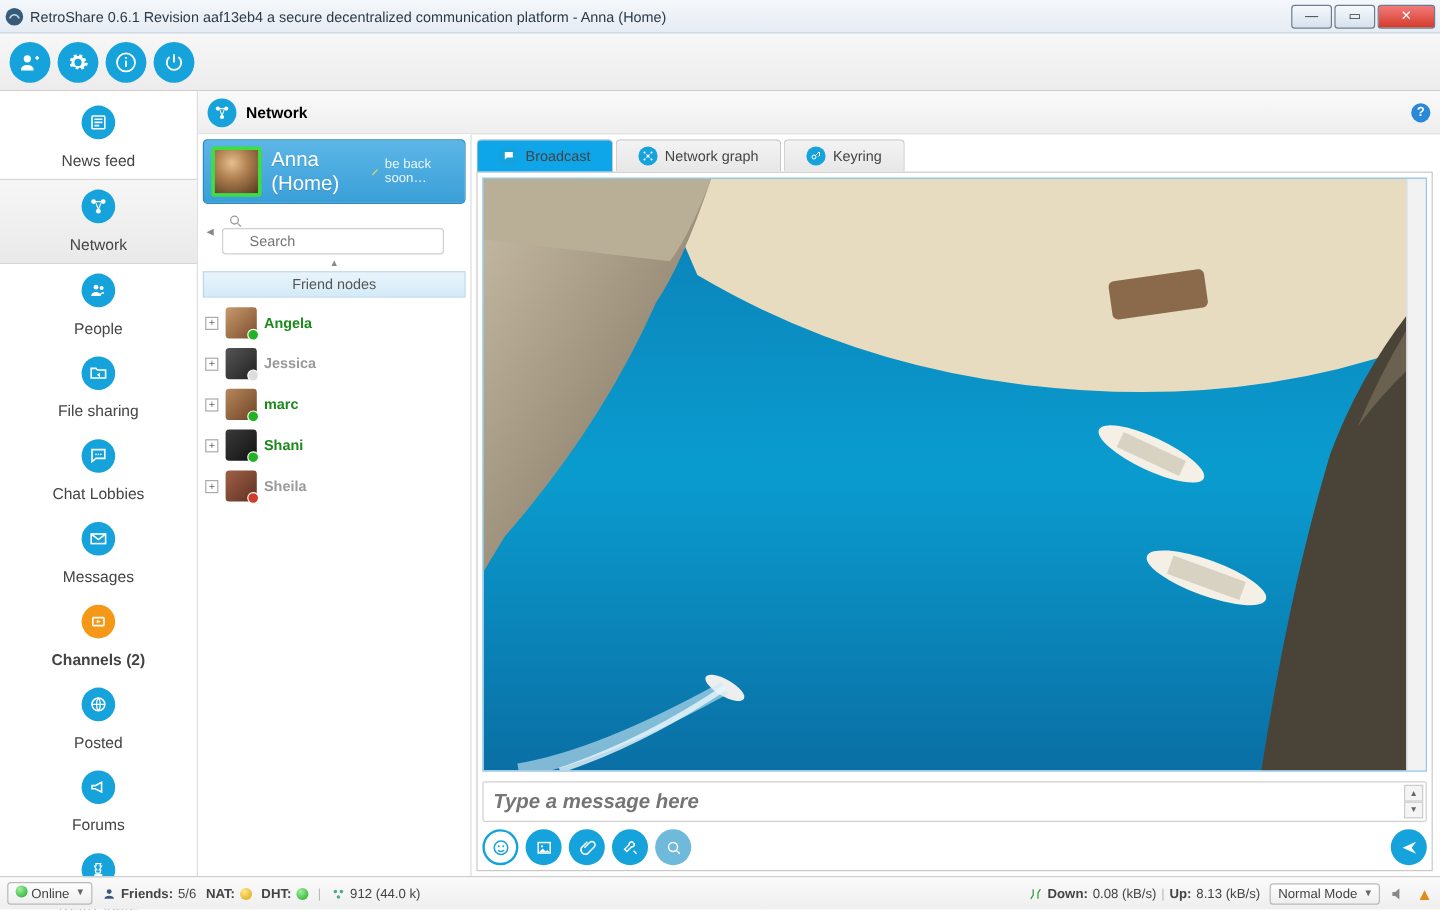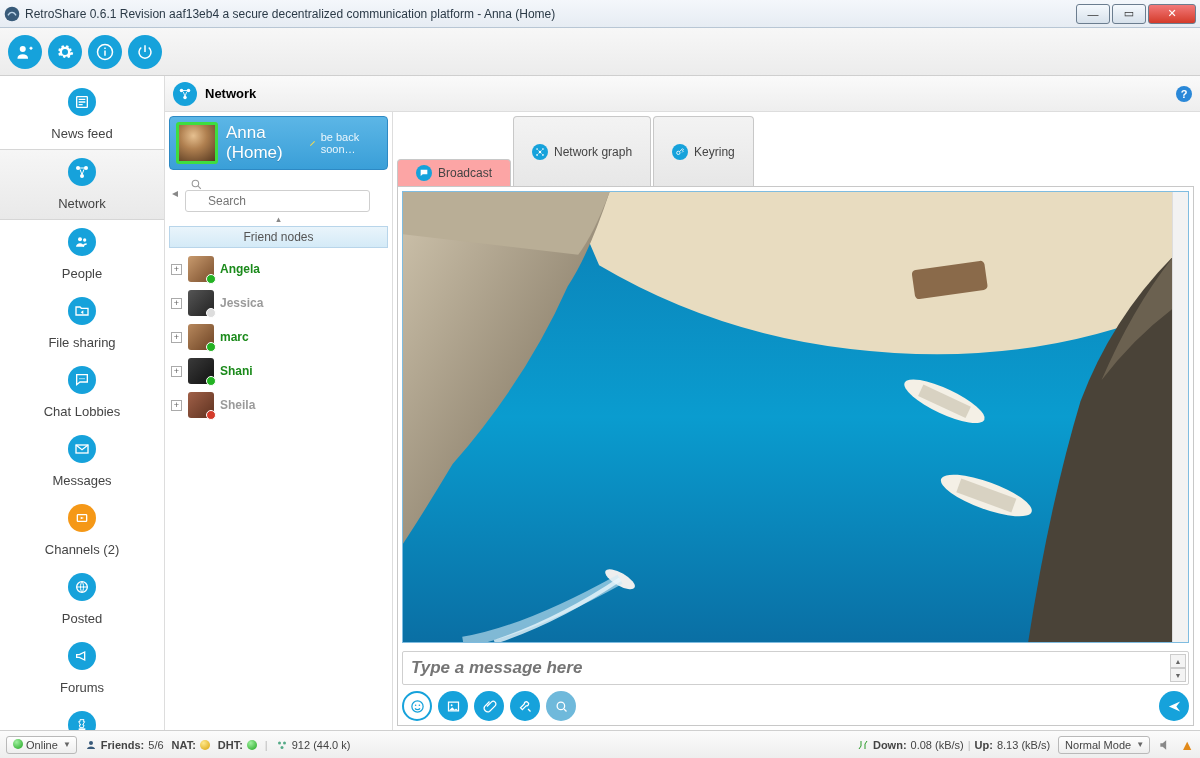--- a/index.html
+++ b/index.html
@@ -61,21 +61,21 @@
 .friend-avatar { width:26px; height:26px; border-radius:3px; position:relative; flex-shrink:0;}
 .friend-presence { position:absolute; right:-2px; bottom:-2px; width:10px; height:10px; border-radius:50%; border:1px solid #fff;}
 .friend-name { font-size:12px; font-weight:bold; }
 .friend-name.online { color:#1b8a1b; }
 .friend-name.offline { color:#9a9a9a; }
 
 
 .right-pane { flex:1; display:flex; flex-direction:column; padding:4px 6px 4px 4px; min-width:0;}
 .tabs { display:flex; gap:0; }
 .tab { display:flex; align-items:center; gap:6px; padding:5px 18px; border:1px solid #c8c8c8; border-bottom:none; background:linear-gradient(#f3f3f3,#e7e7e7); font-size:12px; color:#444; cursor:pointer; border-radius:4px 4px 0 0; margin-right:2px;}
-.tab.active { background:#fca5a5; position:relative; z-index:2;margin-top:43px;}
+.tab.active { background:#0ea5e9; position:relative; z-index:2;}
 .tab-icon { width:16px; height:16px; border-radius:50%; background:#16a2db; display:flex; align-items:center; justify-content:center;}
 .tab-icon svg{width:10px;height:10px;fill:#fff;}
 .tab-body { flex:1; border:1px solid #c8c8c8; background:#fff; padding:4px; display:flex; flex-direction:column; min-height:0;}
 .image-area { flex:1; border:1px solid #7fbce0; position:relative; overflow:hidden; display:flex;}
 .image-area .scrollbar { width:16px; background:#f2f2f2; border-left:1px solid #ddd;}
 .beach-svg { flex:1;}
 
 .msg-input-row { margin-top:8px; border:1px solid #cfcfcf; border-radius:2px; padding:6px 22px 6px 8px; position:relative;}
 .msg-input { width:100%; border:none; outline:none; font-size:17px; color:#a7a7a7; font-family:inherit; font-style:italic; font-weight:600;}
 .spinner-btns{ position:absolute; right:2px; top:2px; bottom:2px; width:16px; display:flex; flex-direction:column;}
@@ -207,21 +207,21 @@
         </span>
       <span class="nav-label">Messages</span>
     </div>
     <div class="nav-item">
       <span class="nav-icon orange">
           <svg viewBox="0 0 24 24">
             <rect x="5" y="7" width="14" height="10" rx="1" fill="none" stroke="#fff" stroke-width="2"></rect>
             <path d="M10 10l5 2-5 2z"></path>
           </svg>
         </span>
-      <span class="nav-label" style="font-weight:normal">Channels (2)</span>
+      <span class="nav-label" style="font-weight:bold">Channels (2)</span>
     </div>
     <div class="nav-item">
       <span class="nav-icon">
           <svg viewBox="0 0 24 24">
             <circle cx="12" cy="12" r="8" fill="none" stroke="#fff" stroke-width="2"></circle>
             <path d="M4 12h16M12 4c3 3 3 13 0 16M12 4c-3 3-3 13 0 16" fill="none" stroke="#fff" stroke-width="1.5"></path>
           </svg>
         </span>
       <span class="nav-label">Posted</span>
     </div>

